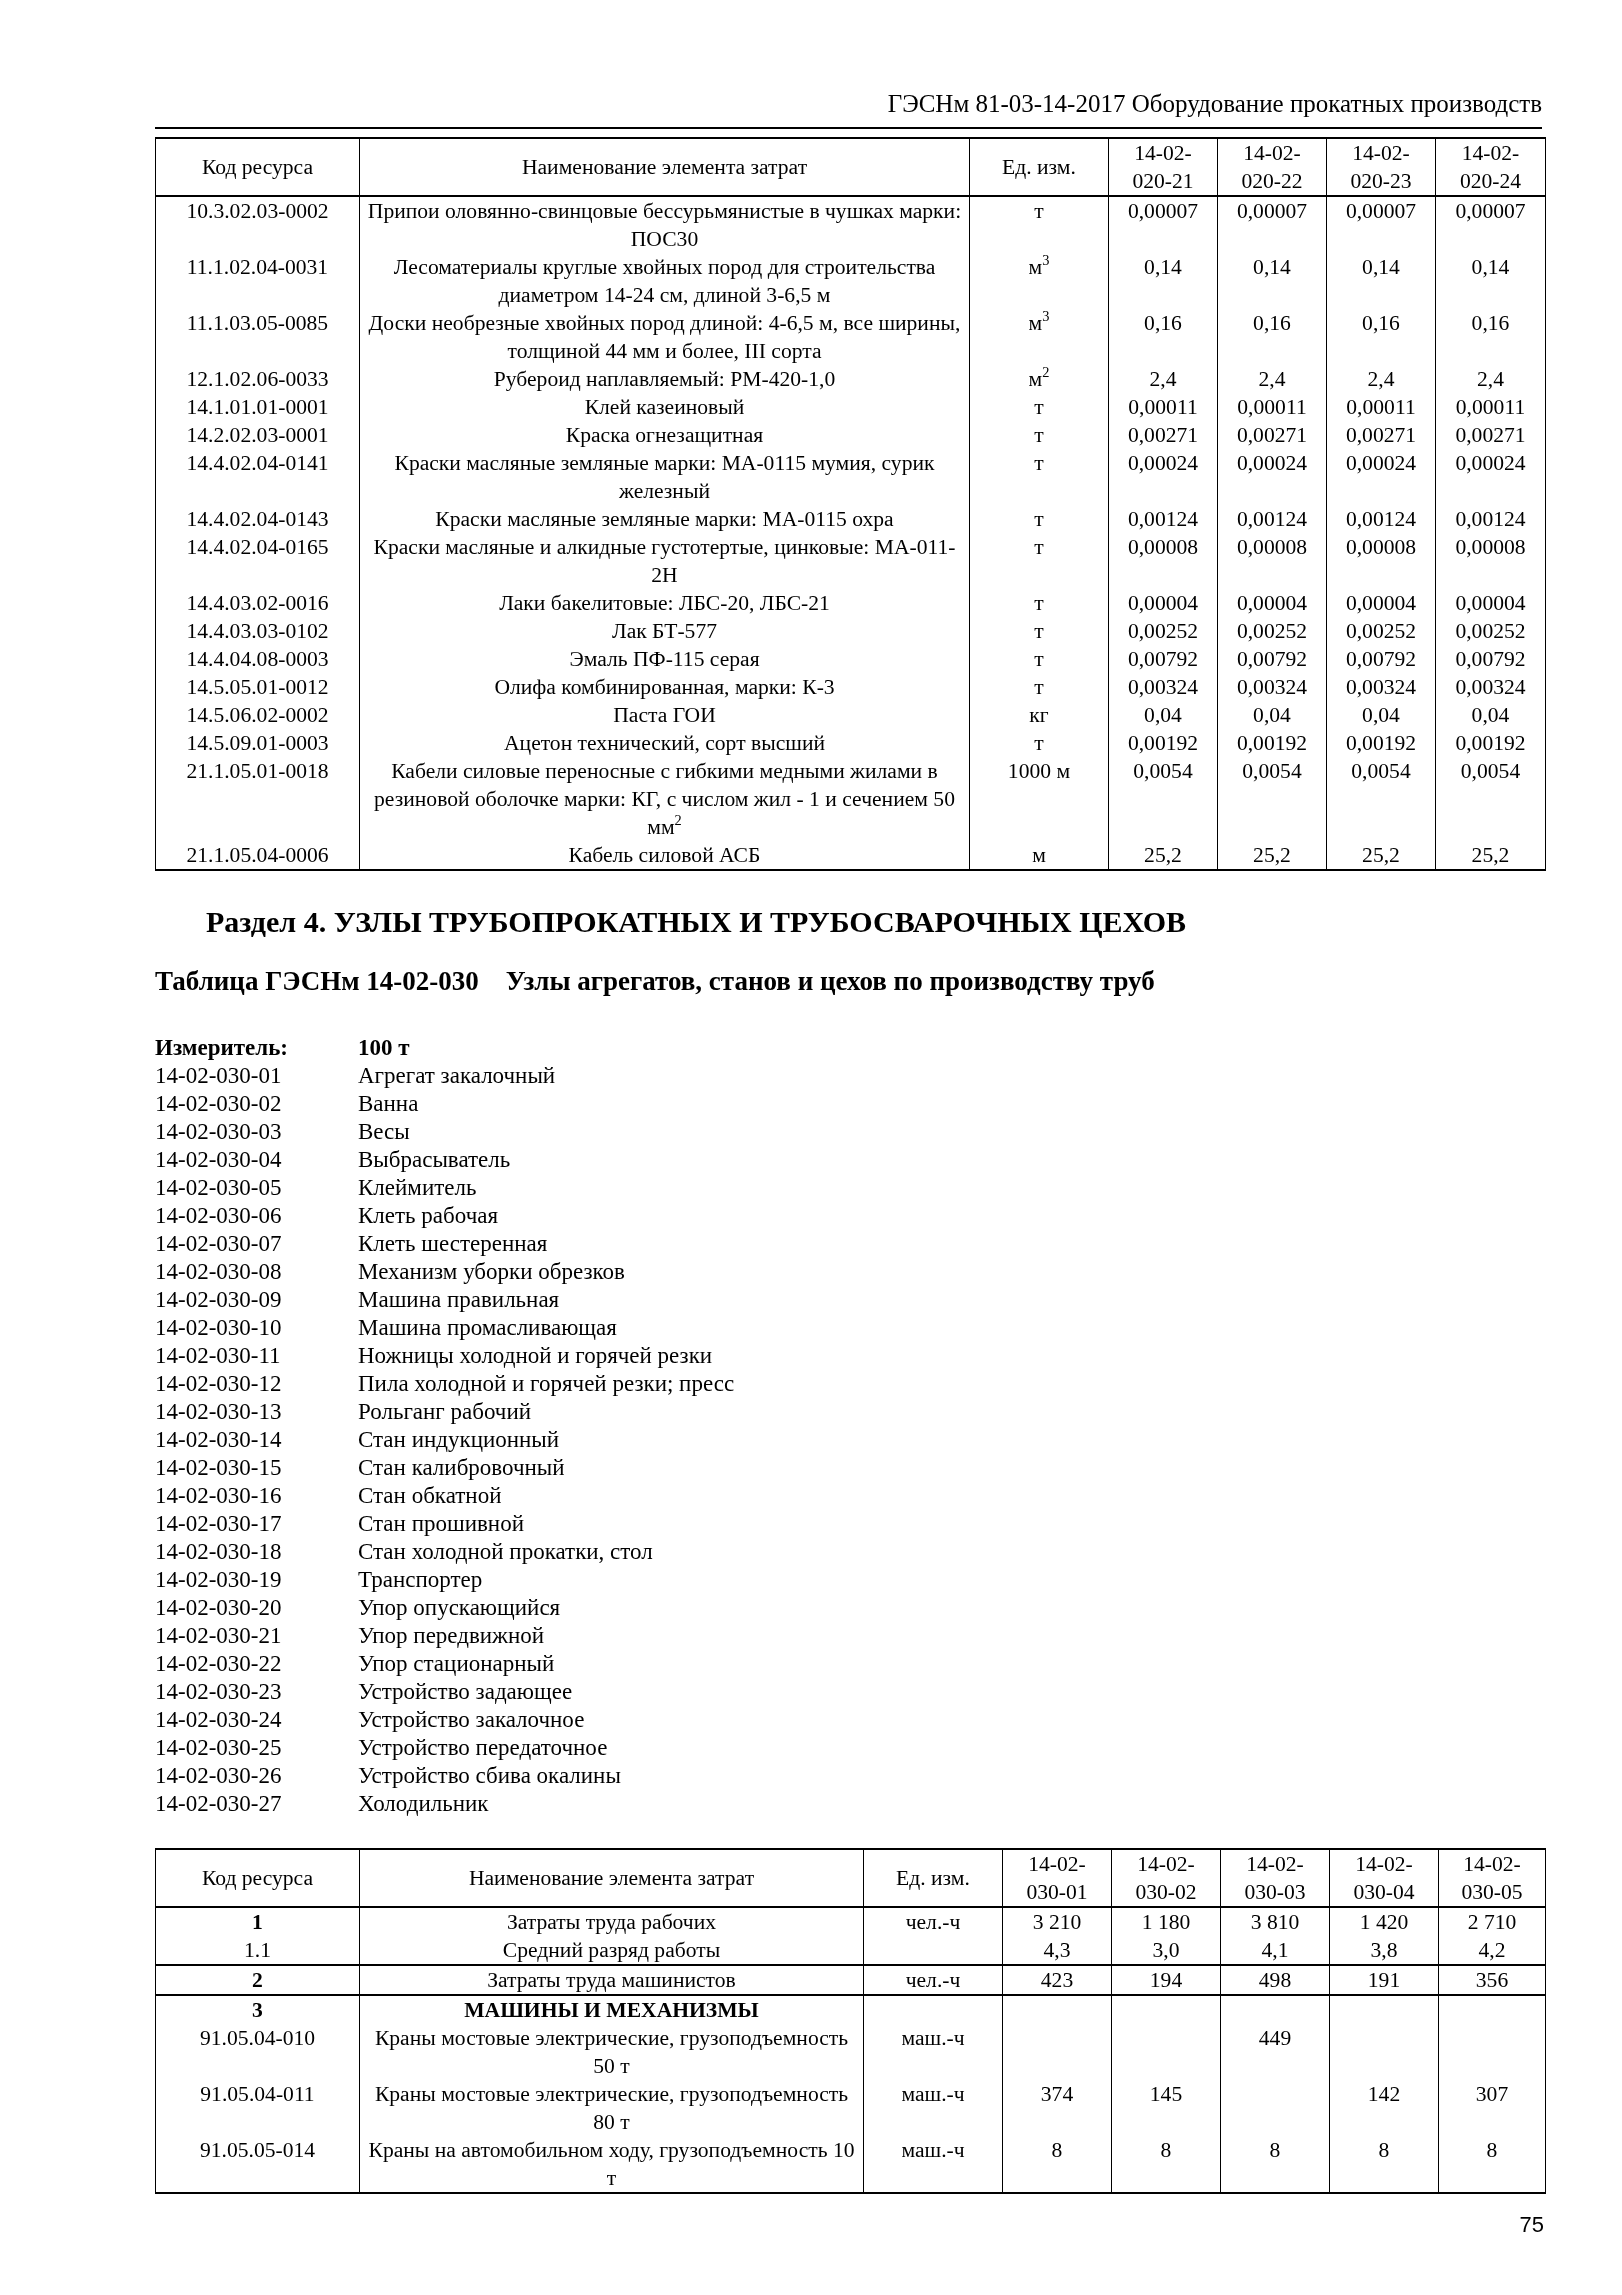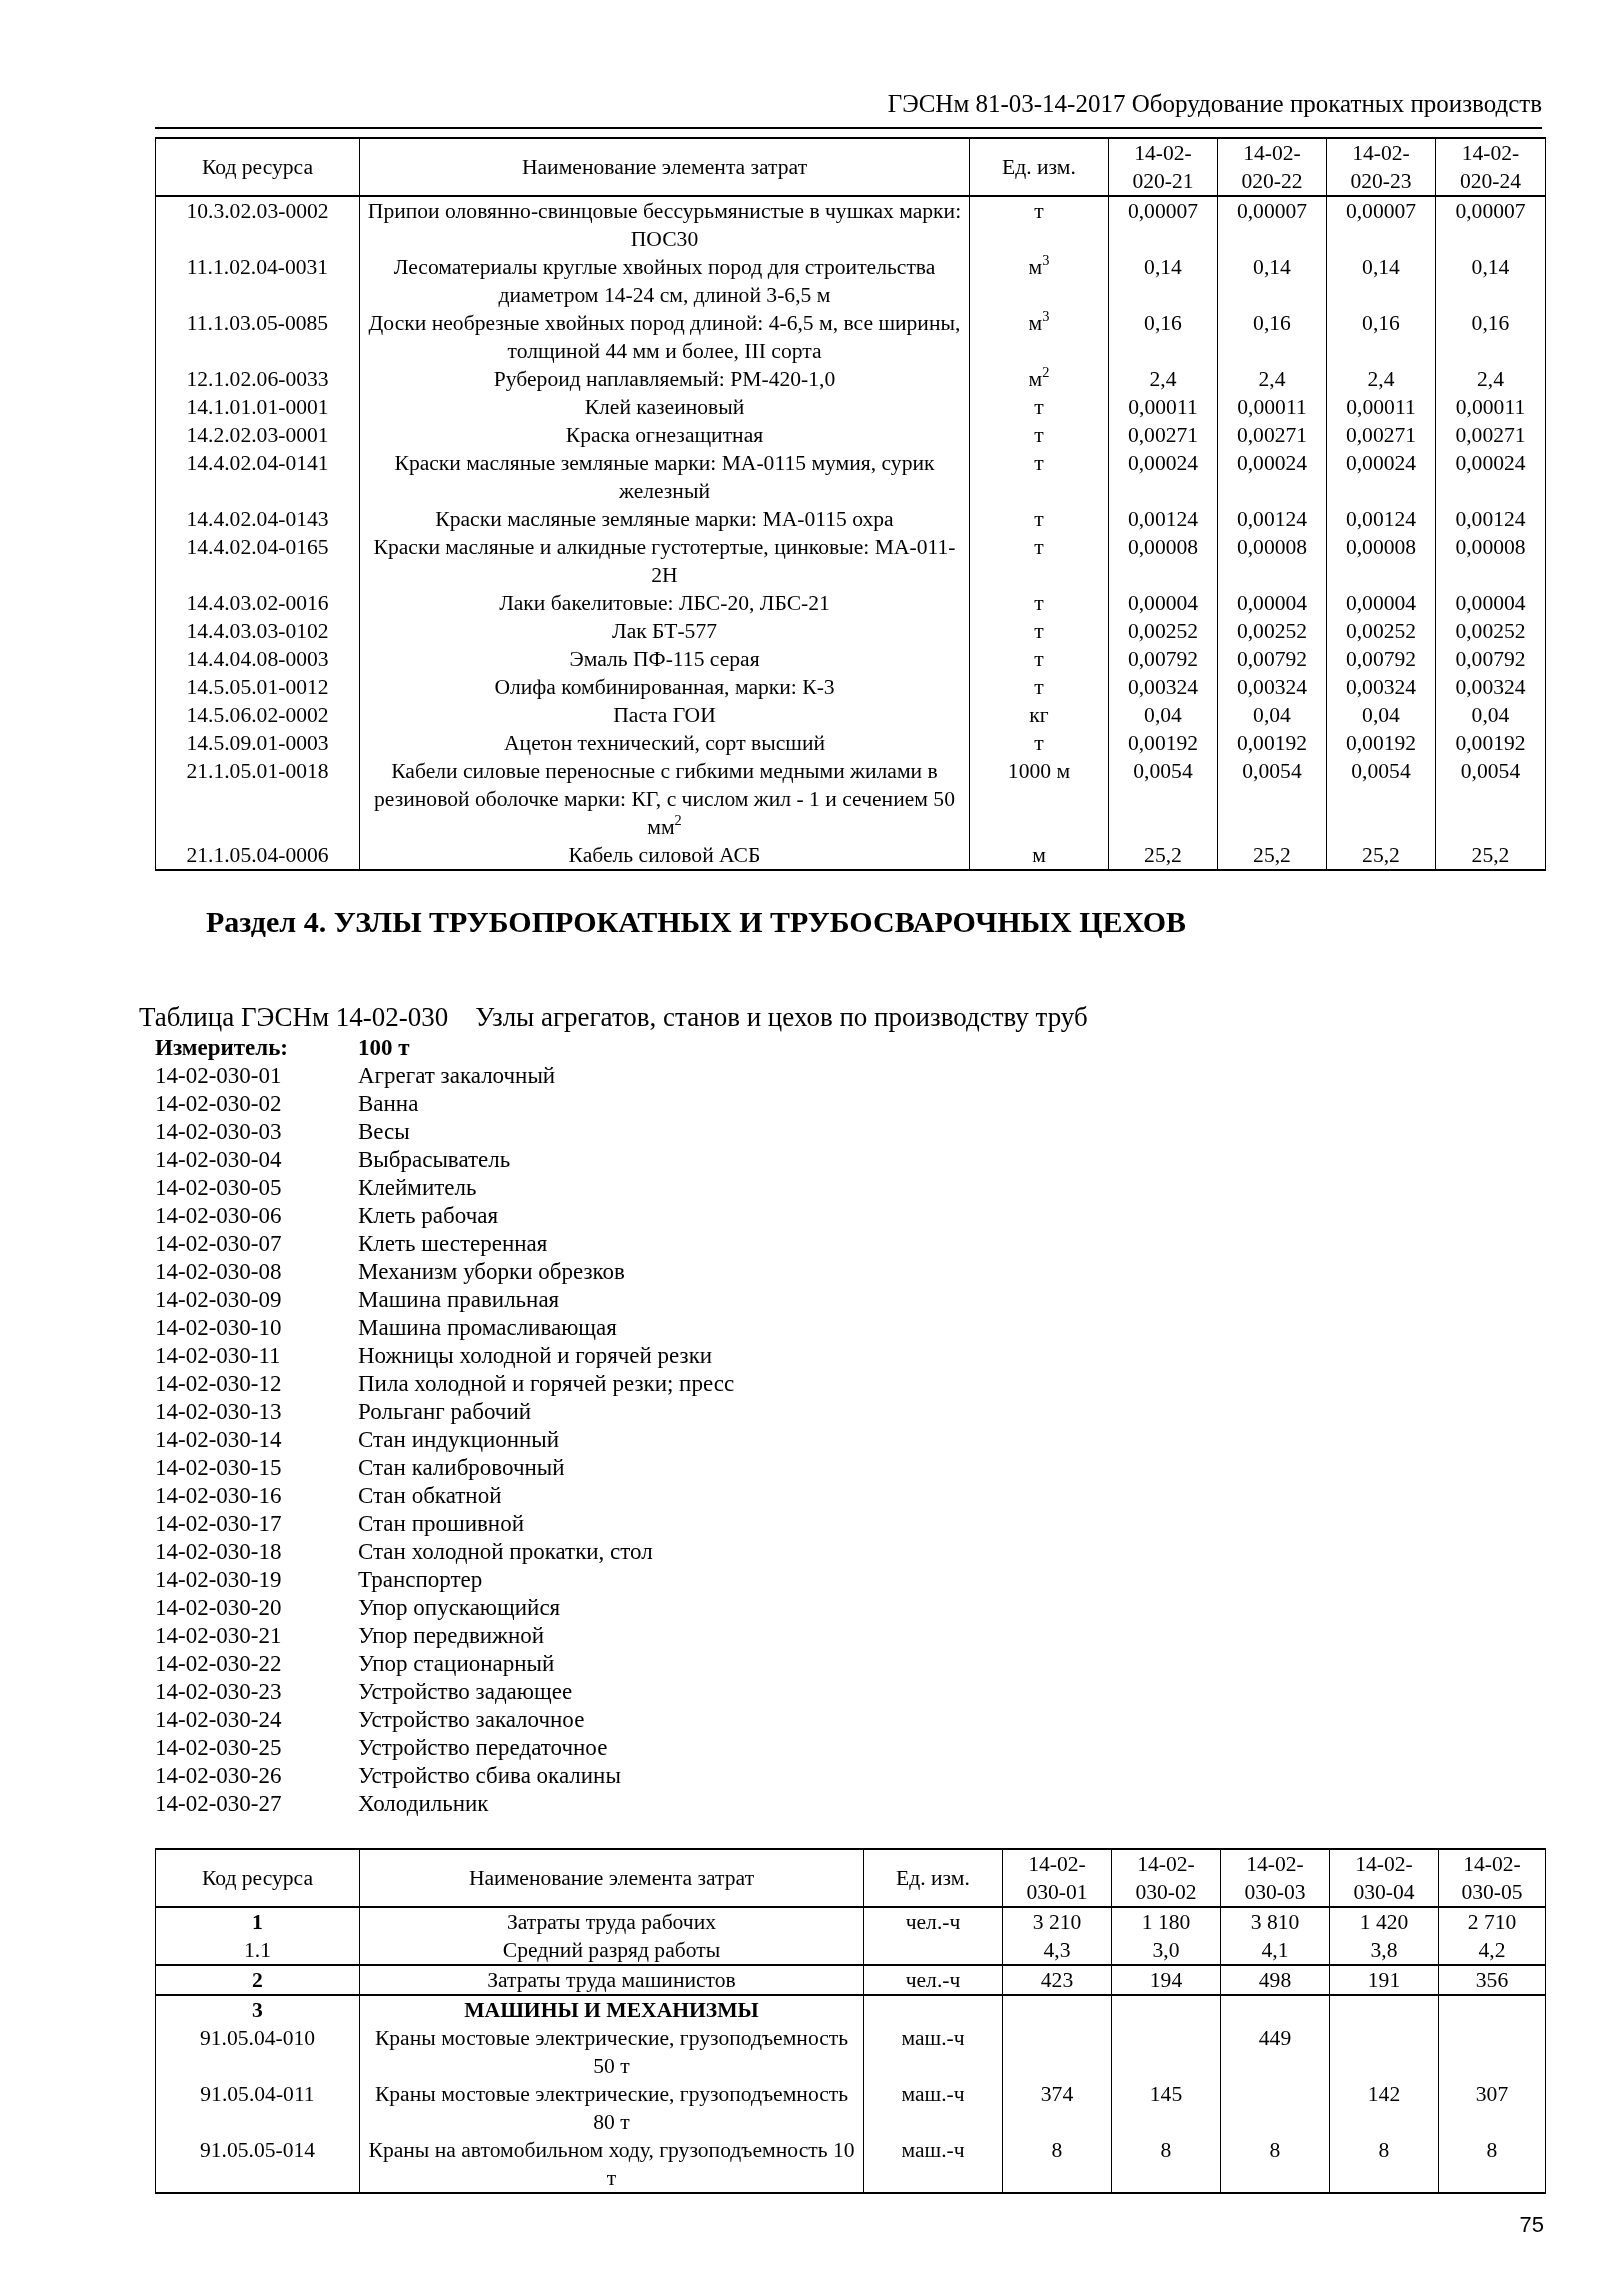--- a/index.html
+++ b/index.html
@@ -30,22 +30,22 @@
   table.res tr.grp td { border-top: 2.6px solid #000; }
   table.res td.bold { font-weight: bold; }
   #t1 { top: 137px; width: 1388px; }
   #t2 { top: 1848px; width: 1388px; }
   .sup { font-size: 14.4px; vertical-align: 9.2px; line-height: 0; }
   .section-title {
     position: absolute; left: 0; width: 1392px; top: 903px;
     text-align: center; font-weight: bold; font-size: 30px; line-height: 37px;
   }
   .table-title {
-    position: absolute; left: 139px; top: 965px;
-    font-weight: normal; font-size: 27px; line-height: 33px; white-space: pre; margin-top: 36px;
+    position: absolute; left: 155px; top: 965px;
+    font-weight: bold; font-size: 27px; line-height: 33px; white-space: pre;
   }
   .meter { position: absolute; left: 155px; top: 1034px; font-size: 23px; line-height: 28px; }
   .meter .row { display: flex; }
   .meter .code { width: 203px; }
   .meter .hdr { font-weight: bold; }
   .page-num {
     position: absolute; left: 1505px; top: 2212px; width: 39px; text-align: right;
     font-family: "Liberation Sans", "DejaVu Sans", sans-serif; font-size: 22px;
   }
 </style>

